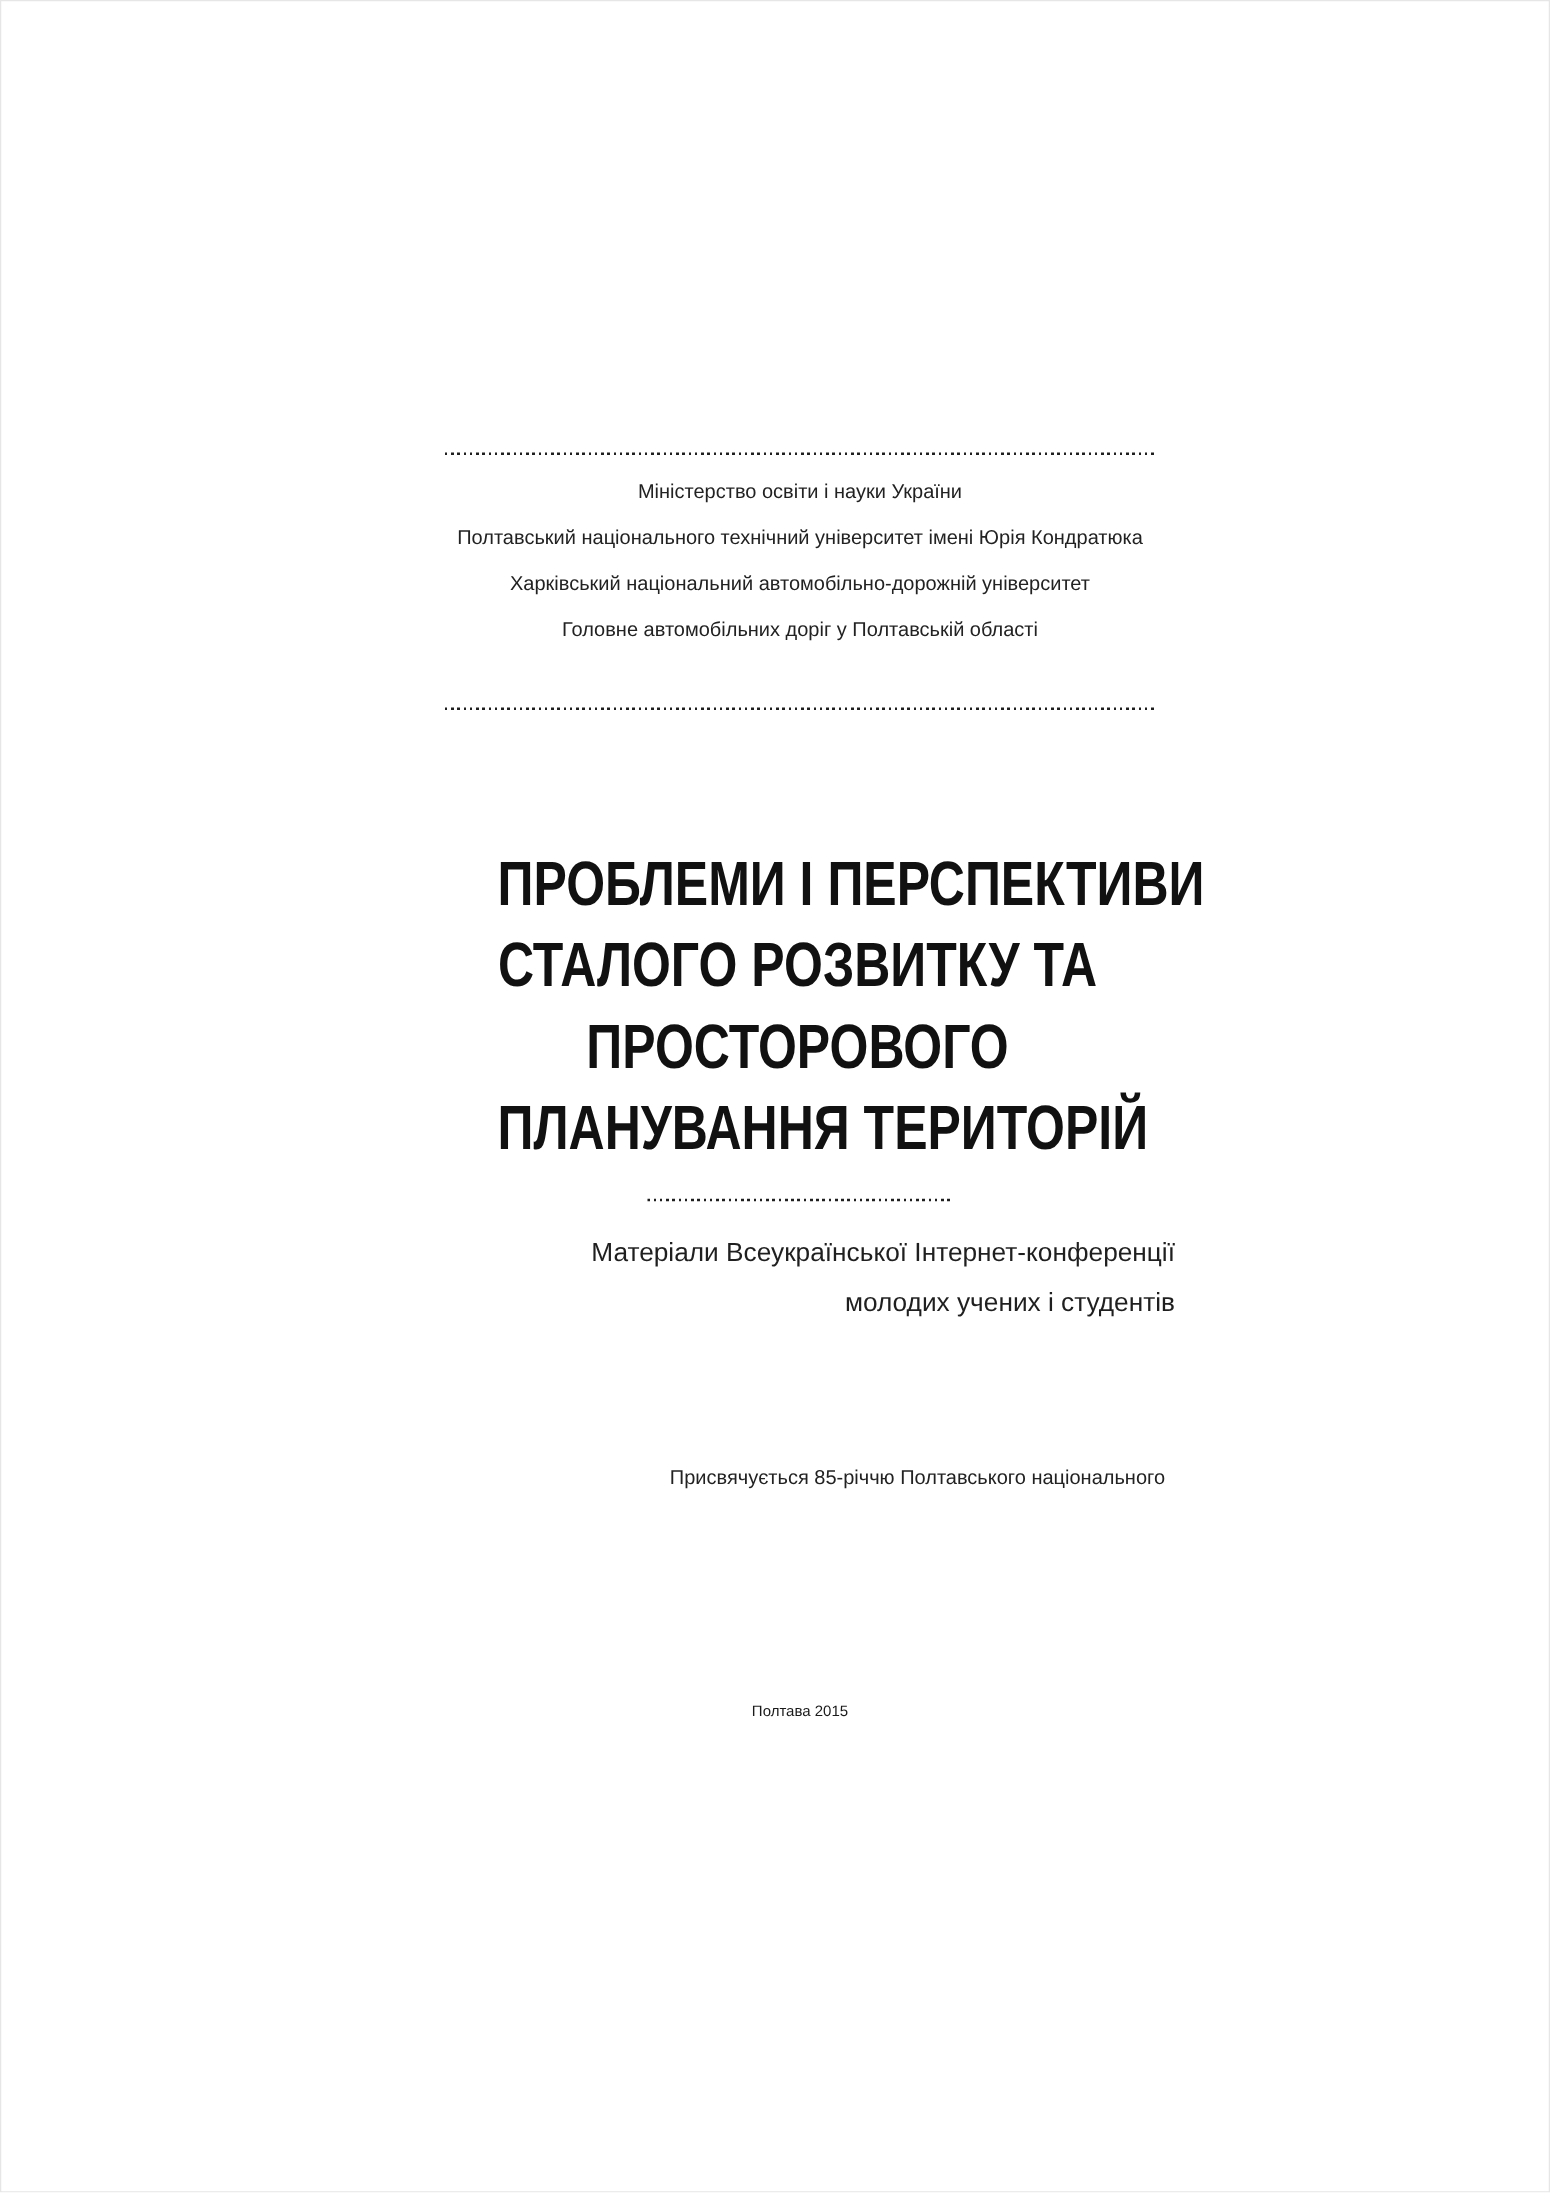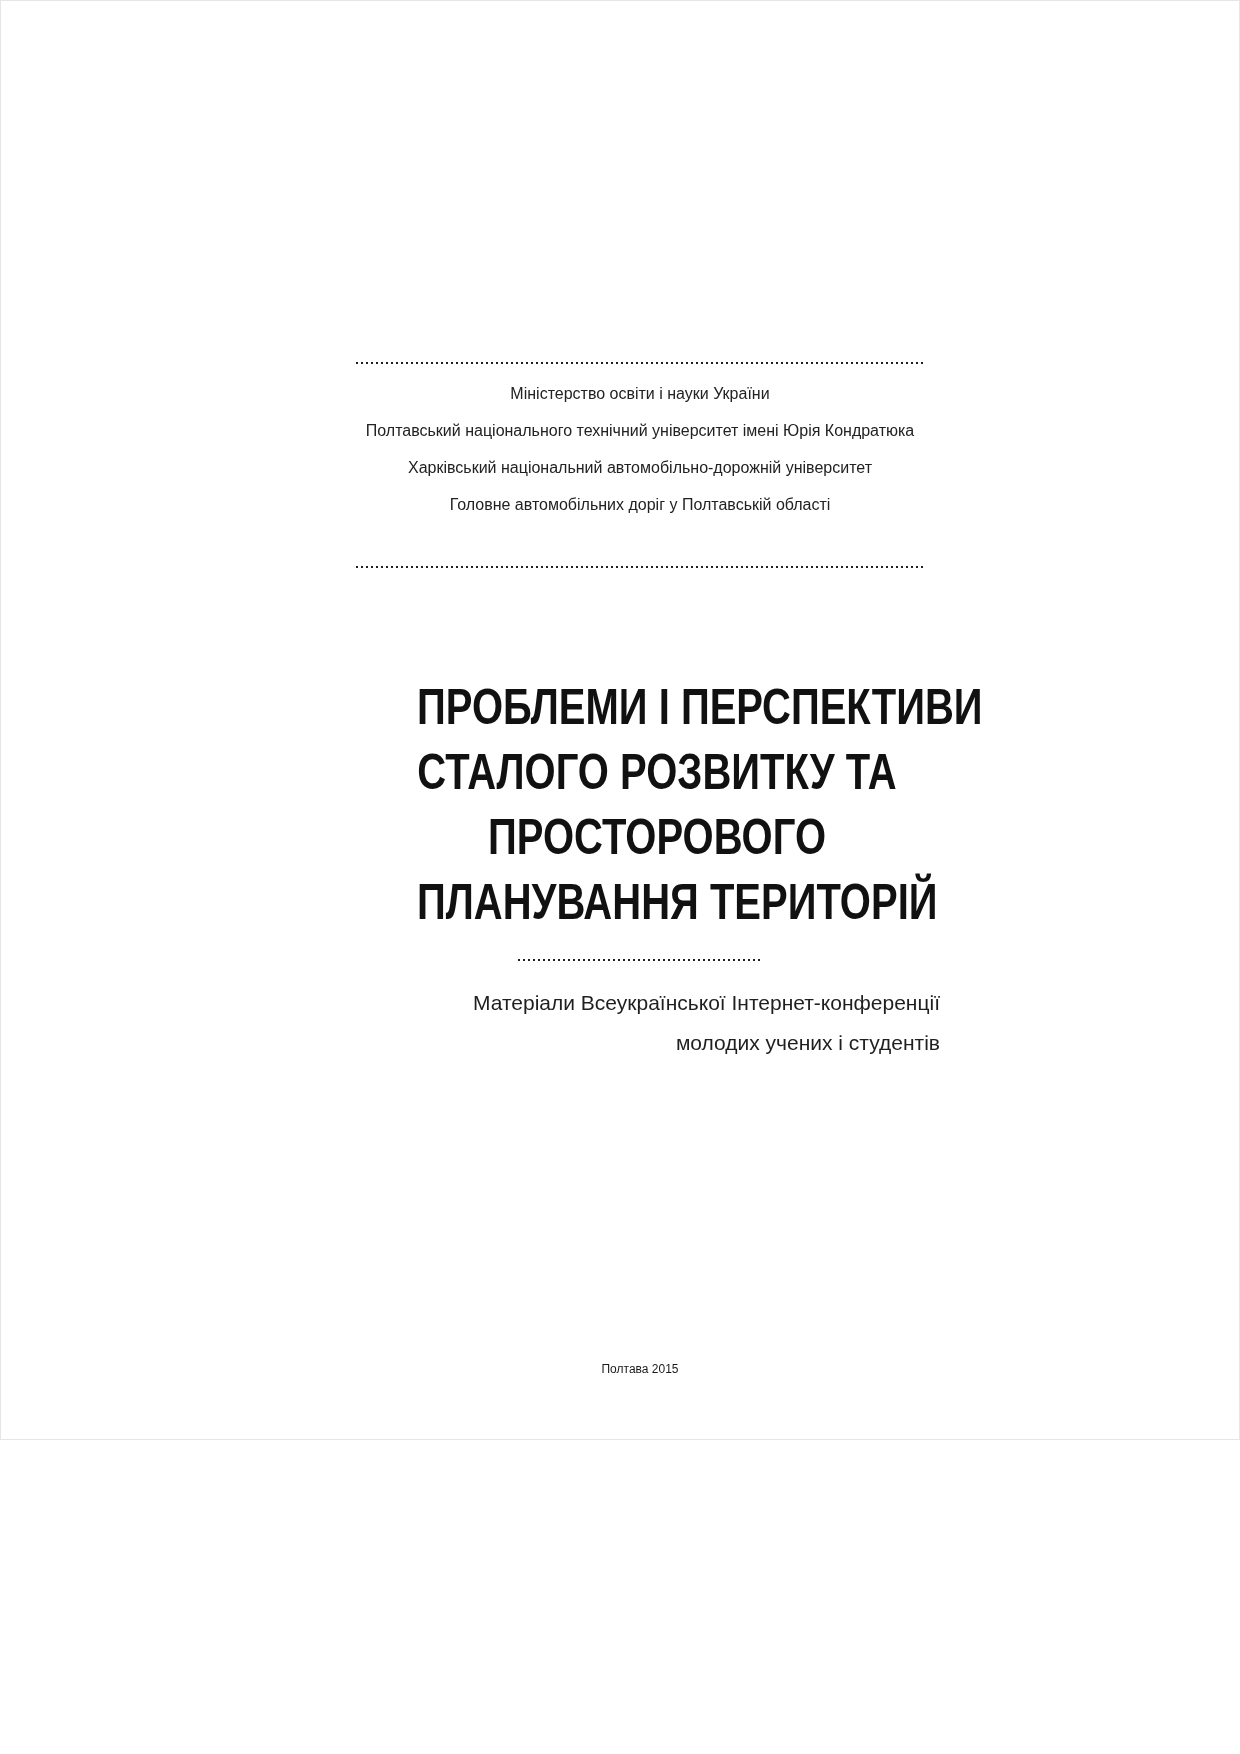--- a/index.html
+++ b/index.html
@@ -3,21 +3,21 @@
 <meta charset="utf-8">
 <style>
   html, body {
     margin: 0;
     padding: 0;
     background: #ffffff;
   }
   .page {
     position: relative;
     width: 1240px;
-    height: 1440px;
+    height: 1754px;
     background: #ffffff;
     box-sizing: border-box;
     border: 1px solid #e6e6e6;
     font-family: "Liberation Sans", sans-serif;
     color: #1c1c1c;
     overflow: hidden;
   }
   .dotted-rule {
     position: absolute;
     height: 2px;
@@ -34,21 +34,21 @@
     width: 568px;
     top: 374px;
     text-align: center;
     font-size: 16px;
     line-height: 37px;
     color: #222222;
     white-space: nowrap;
   }
   .main-title {
     position: absolute;
-    left: 356px;
+    left: 337px;
     width: 600px;
     top: 674px;
     text-align: center;
   }
   .main-title .inner {
     transform: scaleX(0.80);
     transform-origin: 50% 50%;
     font-size: 50px;
     font-weight: bold;
     line-height: 65px;
@@ -113,17 +113,18 @@
   </div>
 
   <div class="dotted-rule rule-mid"></div>
 
   <div class="subtitle">
     <div>Матеріали Всеукраїнської Інтернет-конференції</div>
     <div>молодих учених і студентів</div>
   </div>
 
   <div class="dedication">
+    <div>Присвячується 85-річчю Полтавського національного</div>
   </div>
 
   <div class="footer-imprint">Полтава 2015</div>
 
 </div>
 
 </body></html>

